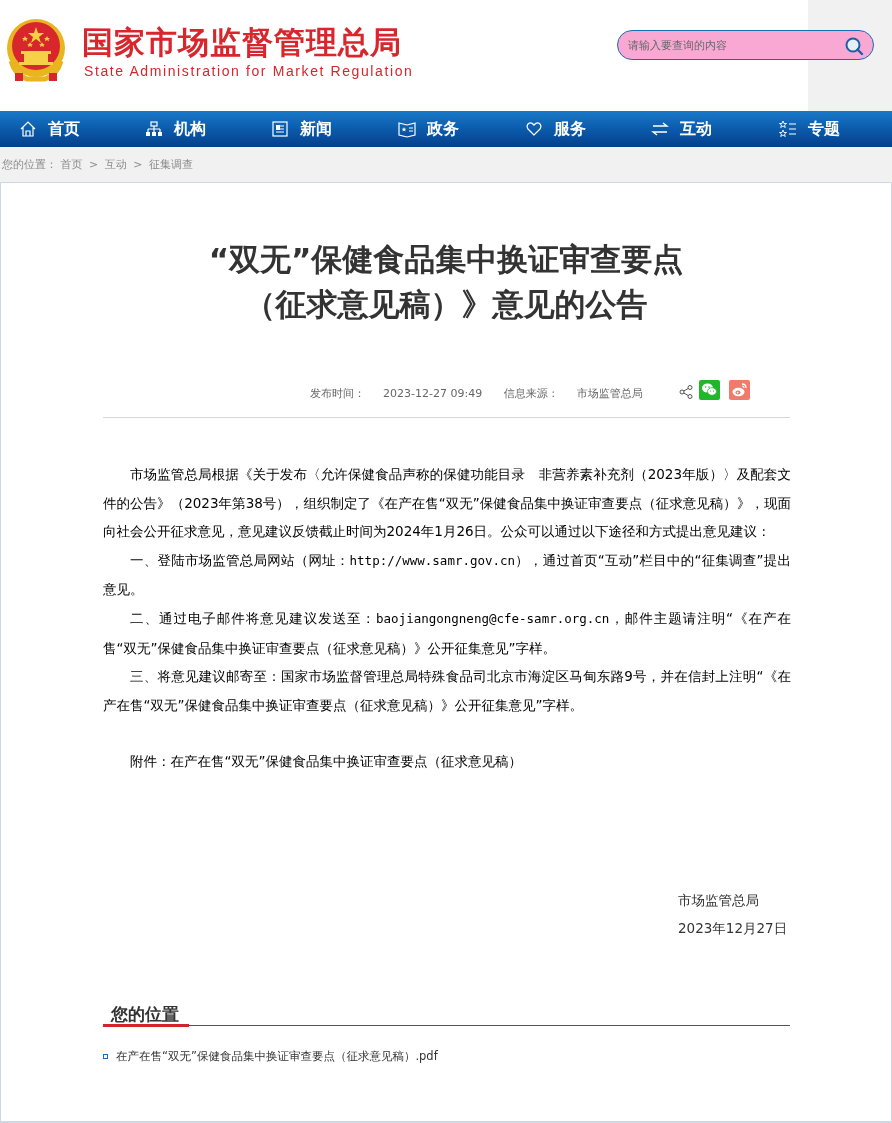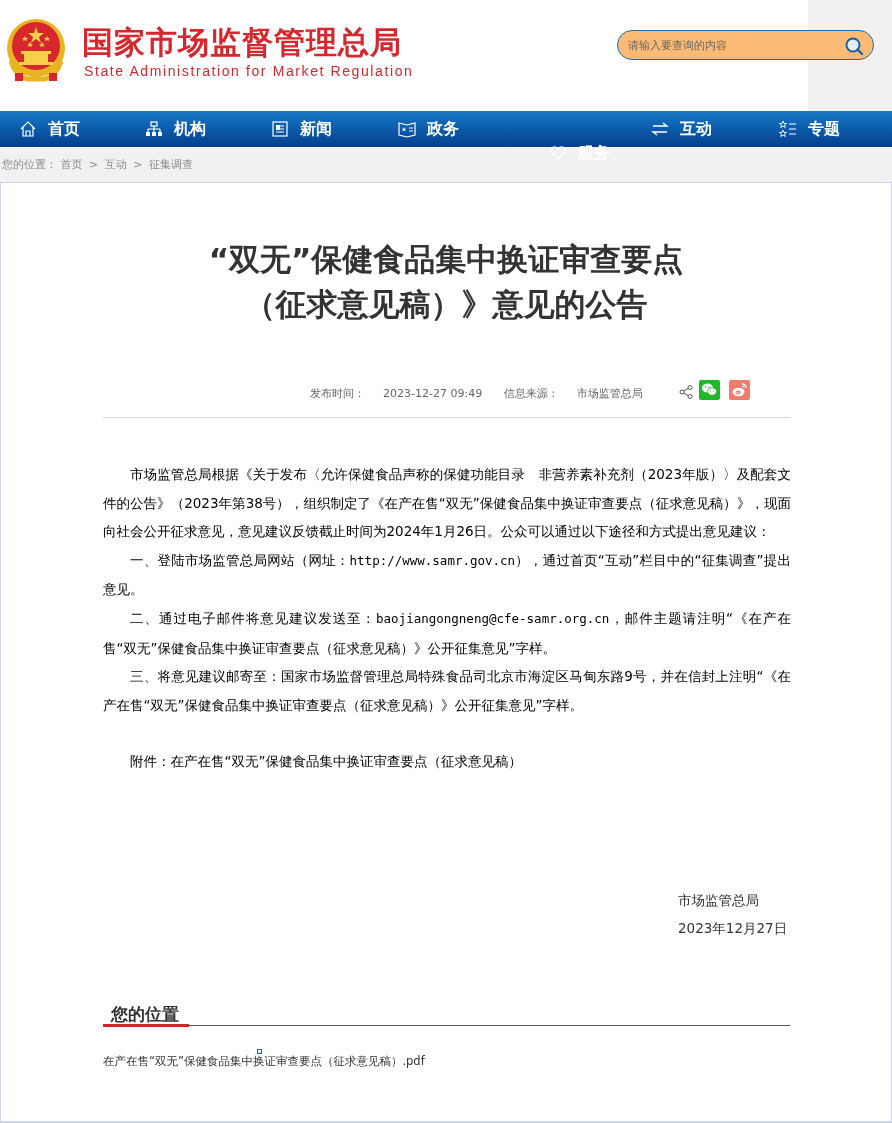--- a/index.html
+++ b/index.html
@@ -1,21 +1,21 @@
 <!DOCTYPE html>
 <html><head>
 <meta charset="utf-8">
 <style>
   * { box-sizing: border-box; margin: 0; padding: 0; }
   html, body { width: 892px; height: 1123px; overflow: hidden; background: #f1f1f1; font-family: "DejaVu Sans", "Liberation Sans", sans-serif; }
   .header { position: absolute; left: 0; top: 0; width: 808px; height: 111px; background: #ffffff; }
   .emblem { position: absolute; left: 5px; top: 17px; width: 62px; height: 66px; }
   .logo-cn { position: absolute; left: 82px; top: 22px; font-size: 31px; font-weight: bold; color: #d7262c; letter-spacing: 1px; white-space: nowrap; font-family: "DejaVu Sans", sans-serif; }
   .logo-en { position: absolute; left: 84px; top: 63px; font-size: 14px; color: #d7262c; letter-spacing: 1.6px; white-space: nowrap; font-family: "Liberation Sans", sans-serif; }
-  .search { position: absolute; left: 617px; top: 30px; width: 257px; height: 30px; border: 1.5px solid #1a6bb5; border-radius: 15px; background: #fdba74; }
+  .search { position: absolute; left: 617px; top: 30px; width: 257px; height: 30px; border: 1.5px solid #1a6bb5; border-radius: 15px; background: #f9a8d4; }
   .search input { position: absolute; left: 10px; top: 5px; width: 210px; height: 18px; border: none; outline: none; font-size: 11px; color: #666; background: transparent; font-family: "DejaVu Sans", sans-serif; }
   .search input::placeholder { color: #666; }
   .search-btn { position: absolute; right: 9px; top: 5px; width: 20px; height: 20px; cursor: pointer; }
 
   .nav { position: absolute; left: 0; top: 111px; width: 892px; height: 36px; background: linear-gradient(to bottom, #1a78c8 0%, #0b5bab 50%, #053f8c 100%); display: flex; }
   .nav-item { position: relative; height: 36px; display: flex; align-items: center; color: #fff; font-size: 16px; font-weight: bold; cursor: pointer; white-space: nowrap; }
   .nav-item .ico { width: 20px; height: 20px; margin-right: 10px; display: inline-flex; align-items: center; justify-content: center; }
   .nav-item svg { display: block; }
 
   .breadcrumb { position: absolute; left: 2px; top: 157px; font-size: 11px; color: #8a8a8a; white-space: nowrap; }
@@ -40,21 +40,21 @@
   .body-text .mono { font-family: "DejaVu Sans Mono", monospace; font-size: 12.5px; }
   .body-text .blank { height: 28px; }
 
   .sign { position: absolute; left: 678px; top: 886px; font-size: 13.5px; line-height: 28px; color: #333; white-space: nowrap; }
 
   .att-head { position: absolute; left: 103px; top: 1001px; width: 687px; height: 25px; border-bottom: 1.5px solid #555; }
   .att-head-title { position: absolute; left: 8px; top: 2px; font-size: 17px; font-weight: bold; color: #333; }
   .att-head-bar { position: absolute; left: 0; bottom: -2px; width: 86px; height: 3px; background: #d3242b; }
 
   .att-list { position: absolute; left: 103px; top: 1049px; font-size: 11.5px; color: #333; }
-  .att-item { display: flex; align-items: center; cursor: pointer; white-space: nowrap; flex-direction: column; }
+  .att-item { display: flex; align-items: center; cursor: pointer; white-space: nowrap; }
   .att-bullet { width: 5px; height: 5px; border: 1px solid #1a6bb5; margin-right: 8px; }
   .att-link { color: #333; text-decoration: none; }
 </style>
 </head>
 <body>
 
 <div class="header">
   <svg class="emblem" viewBox="0 0 62 66">
     <circle cx="31" cy="31" r="29" fill="#e8b520"></circle>
     <circle cx="31" cy="29" r="24" fill="#d7262c"></circle>
@@ -116,21 +116,21 @@
   <div class="nav-item" style="position:absolute;left:397px;">
     <span class="ico">
       <svg width="18" height="18" viewBox="0 0 18 18">
           <path d="M1 3 L9 5 L17 3 V15 L9 17 L1 15 Z" fill="none" stroke="#fff" stroke-width="1.2"></path>
           <path d="M11 8 H15 M11 11 H15" stroke="#fff" stroke-width="1.1"></path>
           <polygon points="6,7 6.7,8.7 8.5,8.7 7,9.8 7.6,11.5 6,10.4 4.4,11.5 5,9.8 3.5,8.7 5.3,8.7" fill="#fff"></polygon>
         </svg>
     </span>
     <span>政务</span>
   </div>
-  <div class="nav-item" style="position:absolute;left:548px;margin-top:24px;">
+  <div class="nav-item" style="position:absolute;left:524px;">
     <span class="ico">
       <svg width="18" height="18" viewBox="0 0 18 18">
           <path d="M9 15 L3 9 Q1 6 3.5 3.5 Q6 1.5 9 5 Q12 1.5 14.5 3.5 Q17 6 15 9 Z" fill="none" stroke="#fff" stroke-width="1.2"></path>
         </svg>
     </span>
     <span>服务</span>
   </div>
   <div class="nav-item" style="position:absolute;left:650px;">
     <span class="ico">
       <svg width="18" height="18" viewBox="0 0 18 18">

